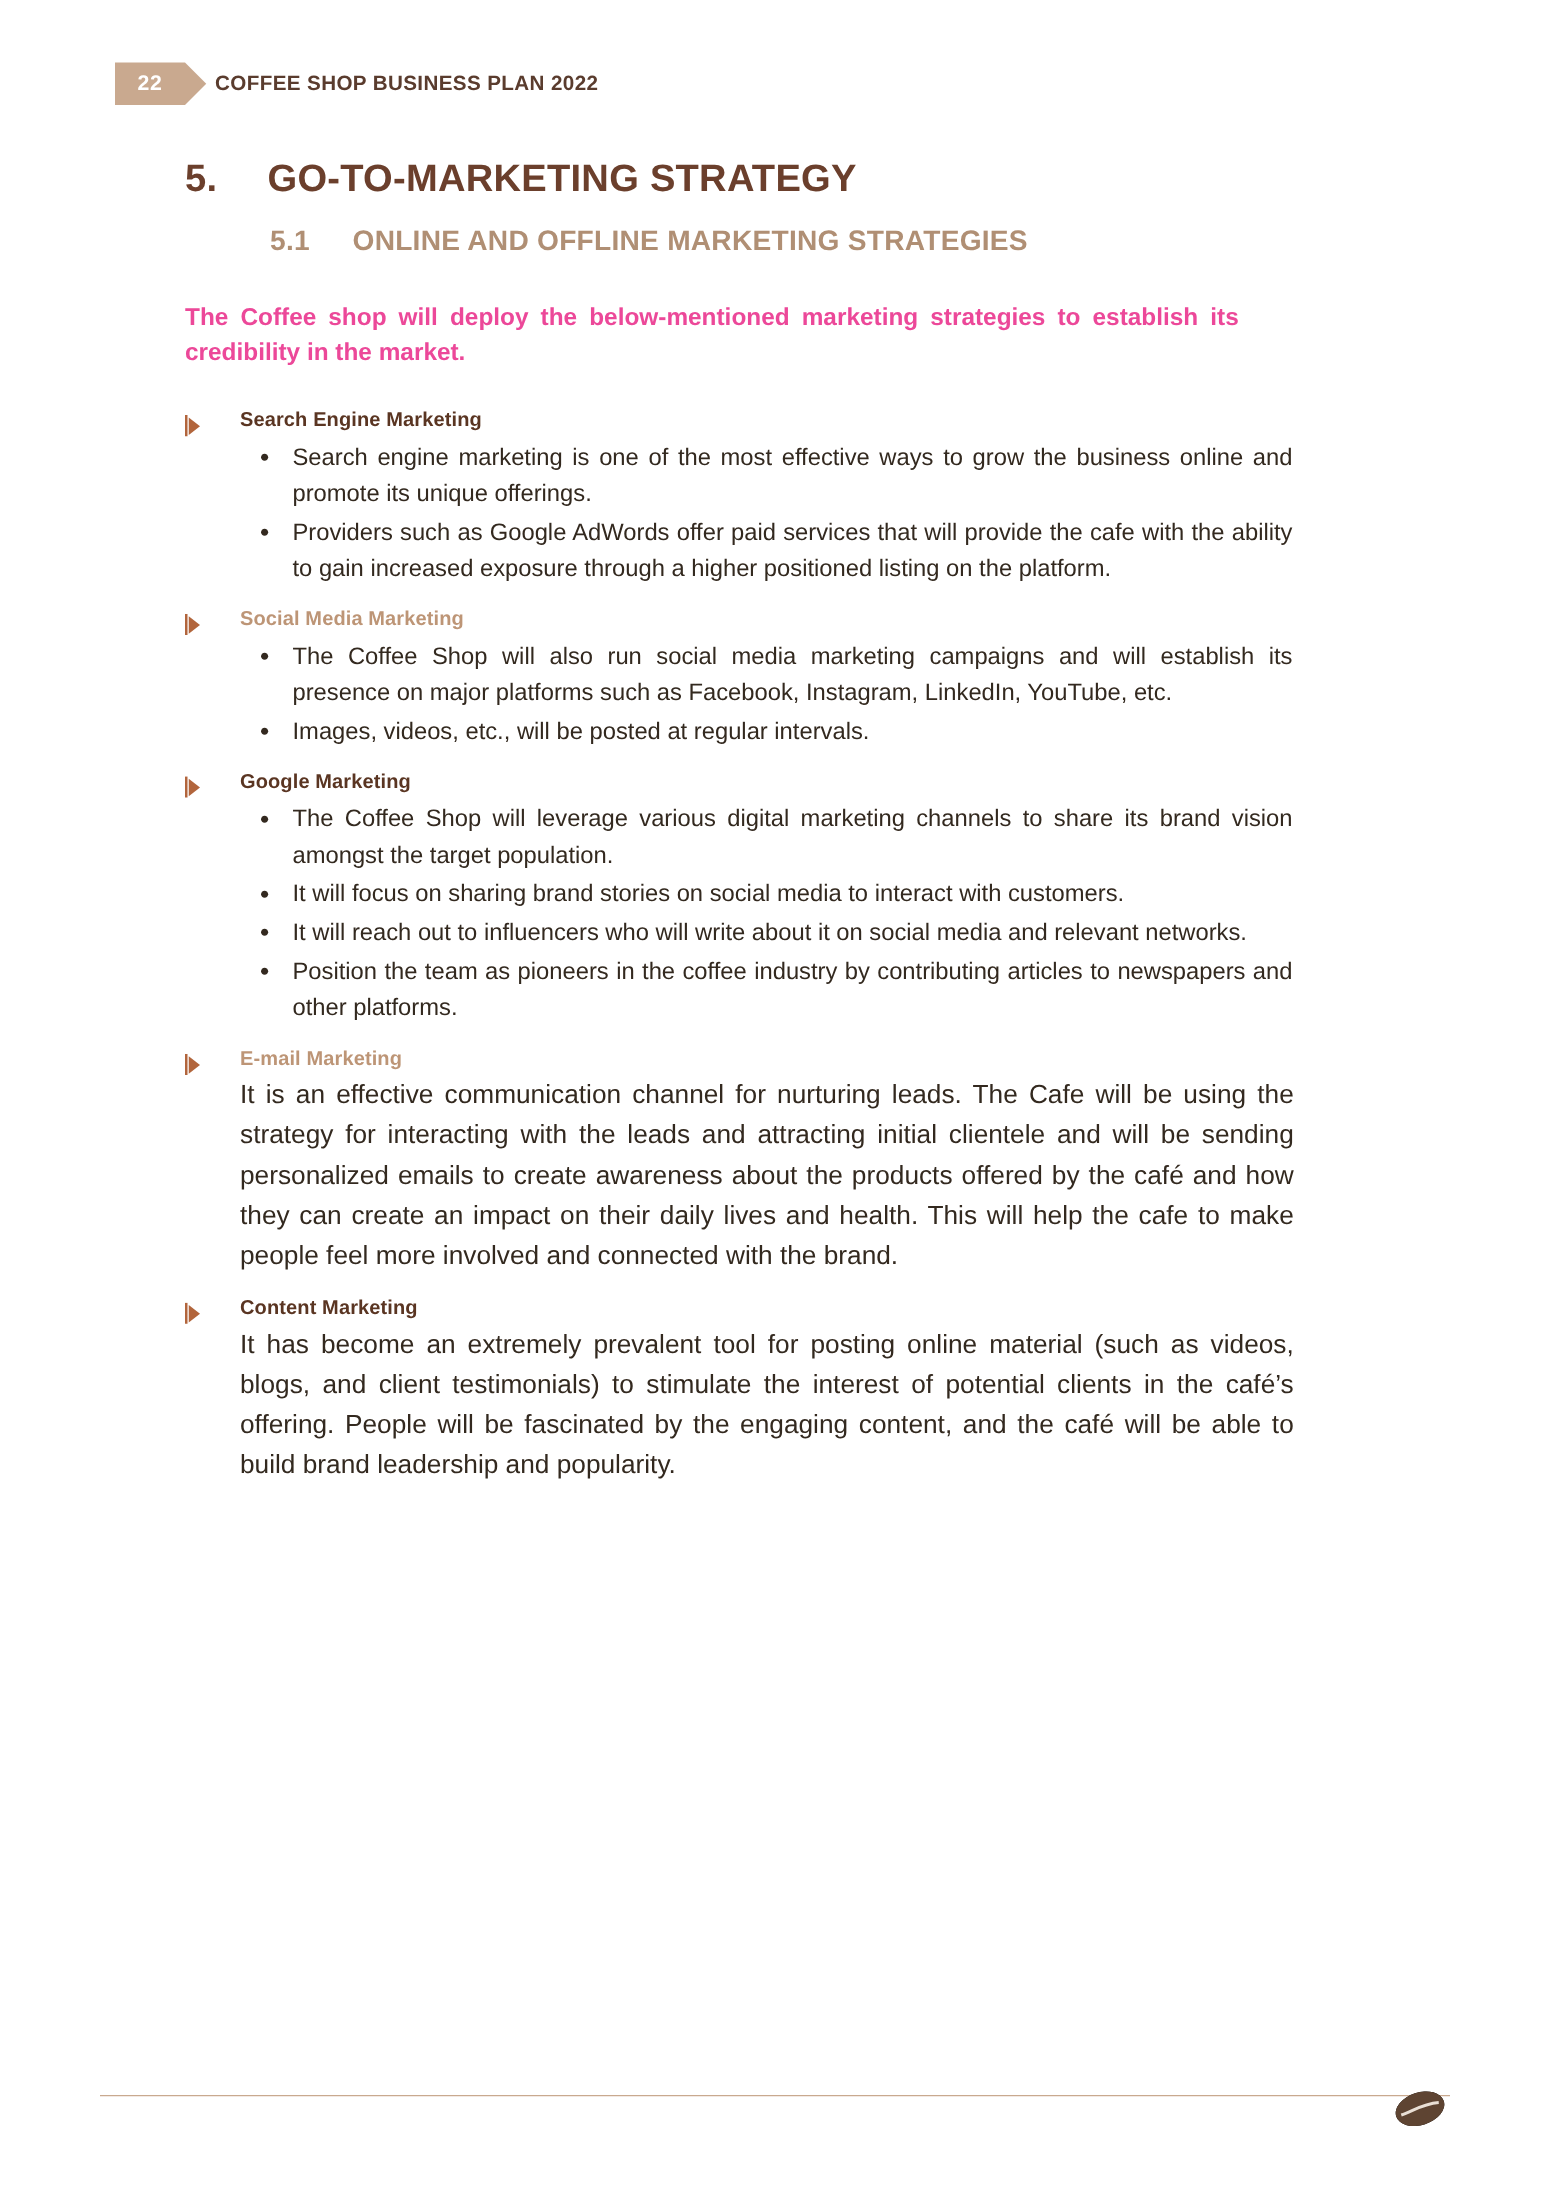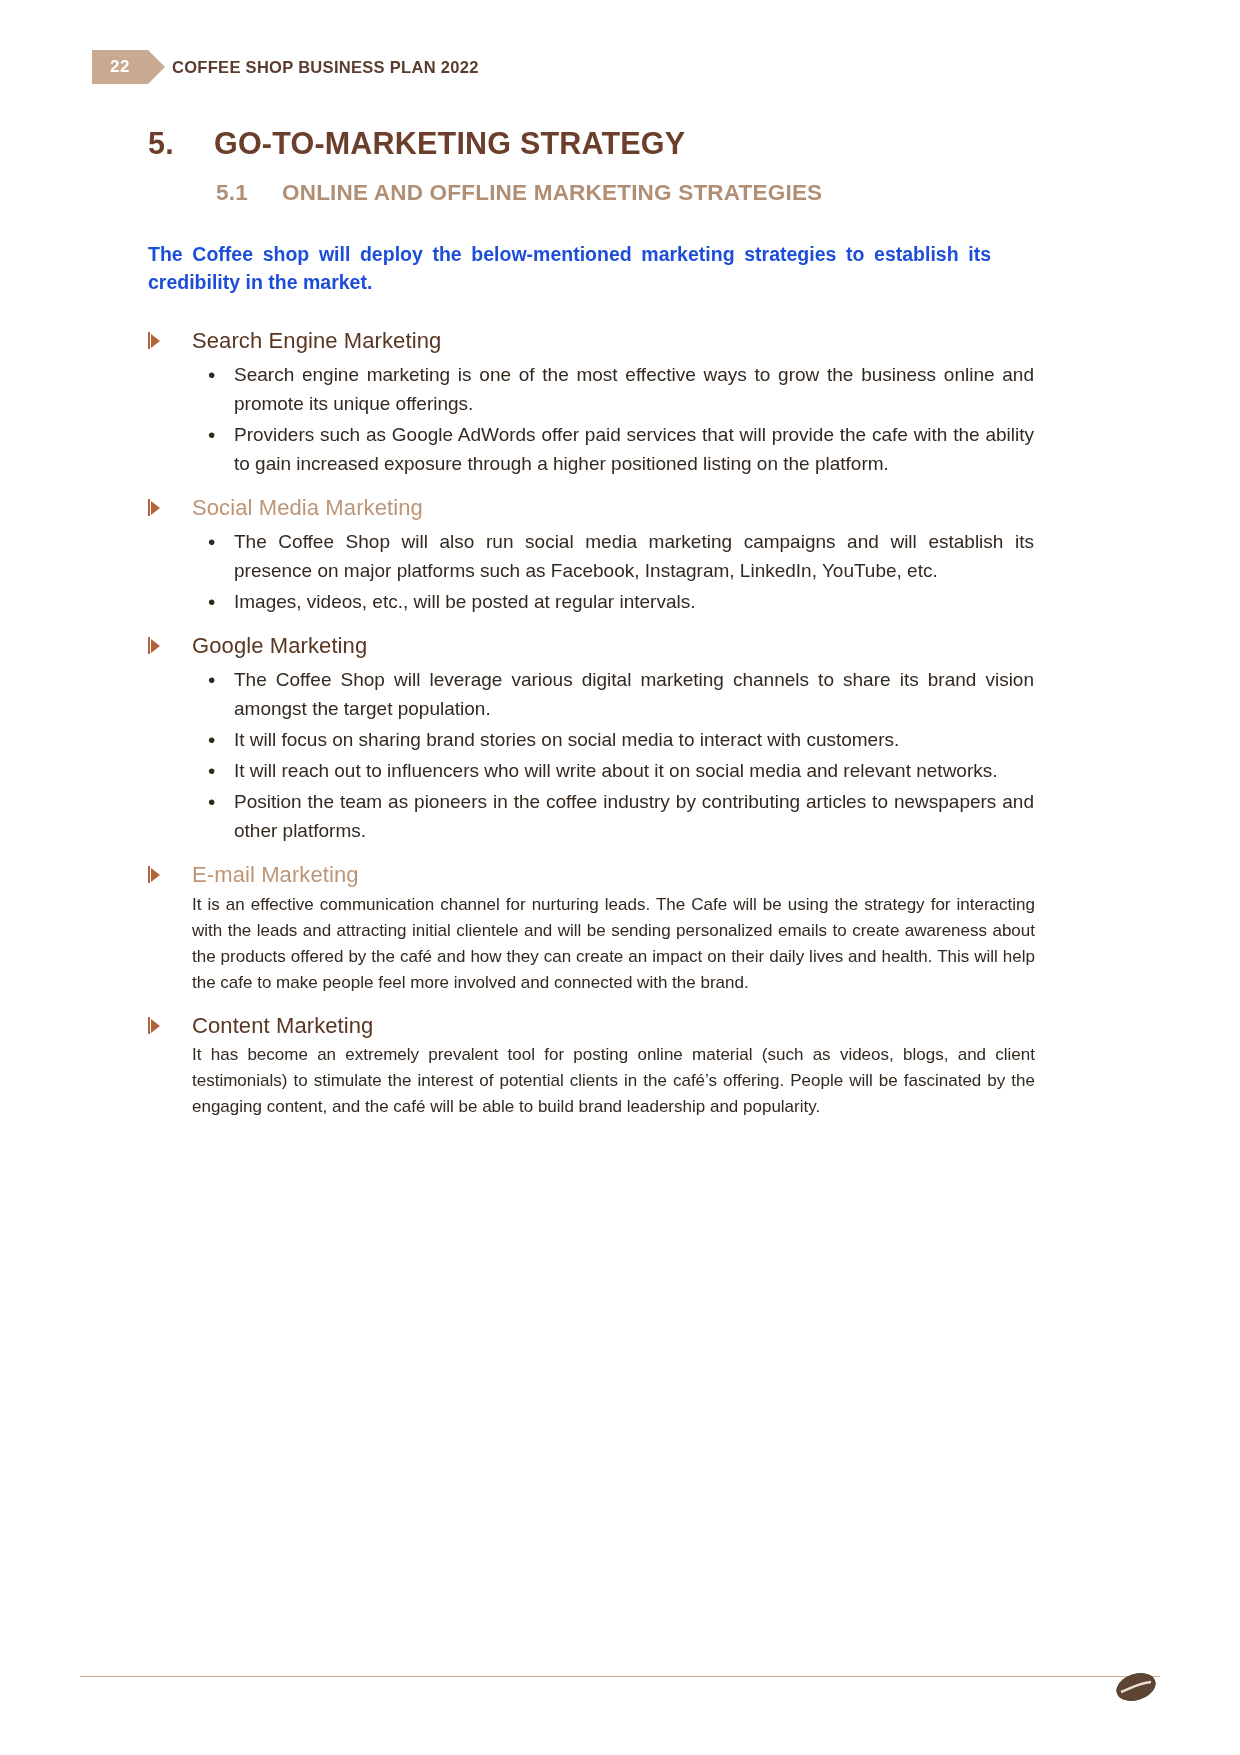--- a/index.html
+++ b/index.html
@@ -99,21 +99,21 @@
     flex: none;
   }
 
   p.lead {
     margin: 34px 0 0 0;
     font-size: 19.5px;
     font-weight: bold;
     line-height: 1.48;
     text-align: justify;
     text-justify: inter-word;
-    color: #1d4ed8;
+    color: #ec4899;
     width: 843px;
   }
 
   
   .group {
     margin-top: 30px;
     position: relative;
     padding-left: 44px;
   }
   .group + .group { margin-top: 16px; }
@@ -122,22 +122,22 @@
     position: absolute;
     left: 0;
     top: 5px;
     width: 14px;
     height: 17px;
     overflow: hidden;
   }
   .arrow-marker svg { display: block; }
 
   .group-title {
-    font-size: 22px;
-    font-weight: normal;
+    font-size: 16px;
+    font-weight: bold;
     line-height: 1.3;
     letter-spacing: .1px;
   }
   .group-title.brown { color: #5a3522; }
   .group-title.tan { color: #bd9576; }
 
   ul.dots {
     list-style: none;
     margin: 4px 0 0 0;
     padding: 0;
@@ -157,21 +157,21 @@
     content: "\2022";
     position: absolute;
     left: 16px;
     top: -1px;
     font-size: 21px;
     color: #33291f;
   }
 
   p.para {
     margin: 2px 0 0 0;
-    font-size: 17px;
+    font-size: 21px;
     line-height: 1.53;
     color: #33291f;
     text-align: justify;
     text-justify: inter-word;
     width: 843px;
   }
 
   
   .footer-rule {
     position: absolute;

